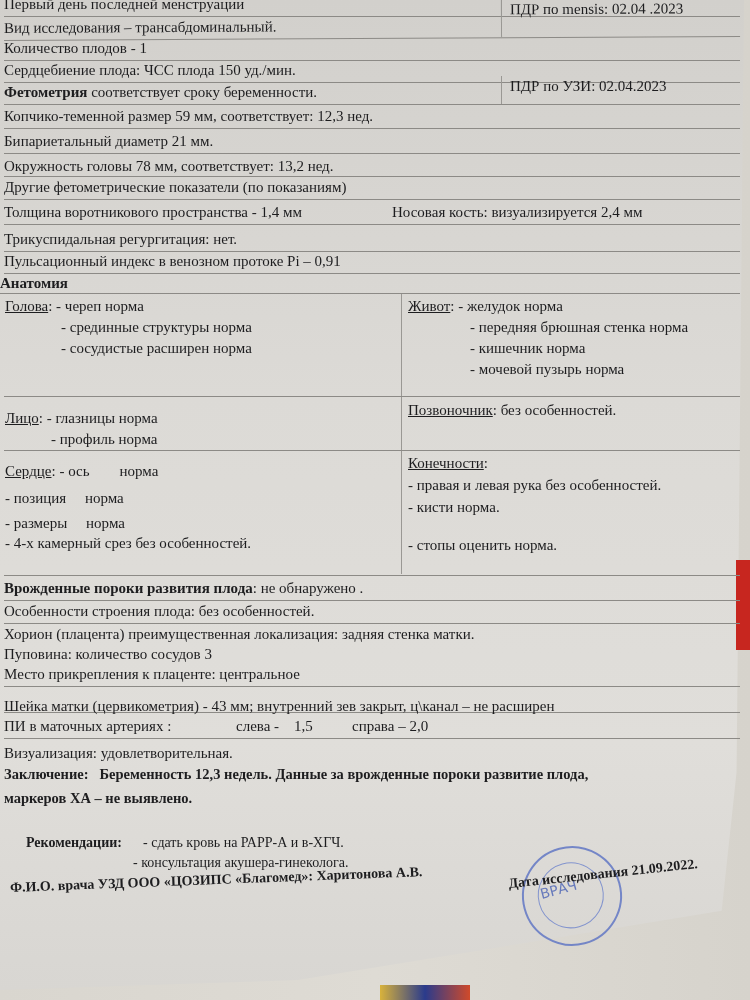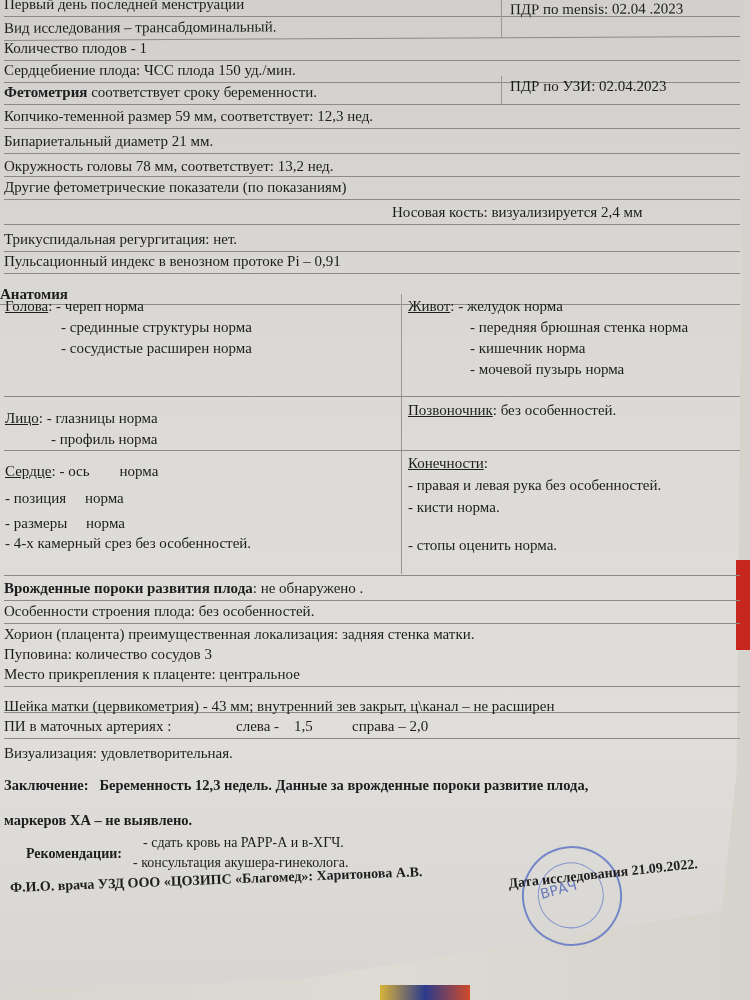--- a/index.html
+++ b/index.html
@@ -15,21 +15,21 @@
     clip-path: polygon(0 0, 100% 0, 99% 78%, 97% 92%, 40% 99%, 0 100%);
   }
   .wall-strip { position:absolute; right:0; top:560px; width:14px; height:90px; background:#c7261f; }
   .wall-bottom { position:absolute; left:380px; top:985px; width:90px; height:15px; background:linear-gradient(90deg,#d8b23b,#2a3b8c,#d04a2a); }
   .row {
     position:absolute; left:4px; right:10px;
     border-bottom:1px solid #8c8a86;
     font-size:15px; line-height:20px; white-space:nowrap;
   }
   .row.split .right { position:absolute; left:497px; padding-left:8px; border-left:1px solid #9a9894; top:0; bottom:0; }
-  .b { font-weight:bold;margin-top:11px; }
+  .b { font-weight:bold; }
   .u { text-decoration:underline; }
   .anat-cell { position:absolute; font-size:15px; line-height:21px; white-space:nowrap; }
   .vline { position:absolute; width:1px; background:#9a9894; }
   .hline { position:absolute; height:1px; background:#8c8a86; }
   .indent1 { padding-left:52px; }
   .indent2 { padding-left:62px; }
   .stamp {
     position:absolute; left:522px; top:846px; width:96px; height:96px; border-radius:50%;
     border:2px solid #5b72c4; opacity:.8; transform:rotate(-15deg);
   }
@@ -62,20 +62,21 @@
 <div class="row split" style="top:82px;height:22px;">
   <span class="b">Фетометрия</span><span>  соответствует сроку беременности.</span>
   <span class="right" style="top:-6px;">ПДР по УЗИ:  02.04.2023</span>
 </div>
 
 <div class="row" style="top:106px;height:22px;"><span>Копчико-теменной размер 59  мм, соответствует: 12,3  нед.</span></div>
 <div class="row" style="top:131px;height:22px;"><span>Бипариетальный диаметр  21 мм.</span></div>
 <div class="row" style="top:156px;height:20px;"><span>Окружность головы  78 мм, соответствует:  13,2 нед.</span></div>
 <div class="row" style="top:177px;height:22px;"><span>Другие фетометрические показатели (по показаниям)</span></div>
 <div class="row" style="top:202px;height:22px;">
+  <span>Толщина воротникового пространства -  1,4 мм</span>
   <span style="position:absolute;left:388px;">Носовая кость: визуализируется  2,4 мм</span>
 </div>
 <div class="row" style="top:229px;height:22px;"><span>Трикуспидальная регургитация: нет.</span></div>
 <div class="row" style="top:251px;height:22px;"><span>Пульсационный индекс  в венозном протоке Pi – 0,91</span></div>
 <div class="row b" style="top:273px;height:20px;left:0;">Анатомия</div>
 
 <div class="vline" style="left:401px;top:294px;height:280px;"></div>
 <div class="hline" style="left:4px;right:10px;top:396px;"></div>
 <div class="hline" style="left:4px;right:10px;top:450px;"></div>
 <div class="hline" style="left:4px;right:10px;top:575px;"></div>

